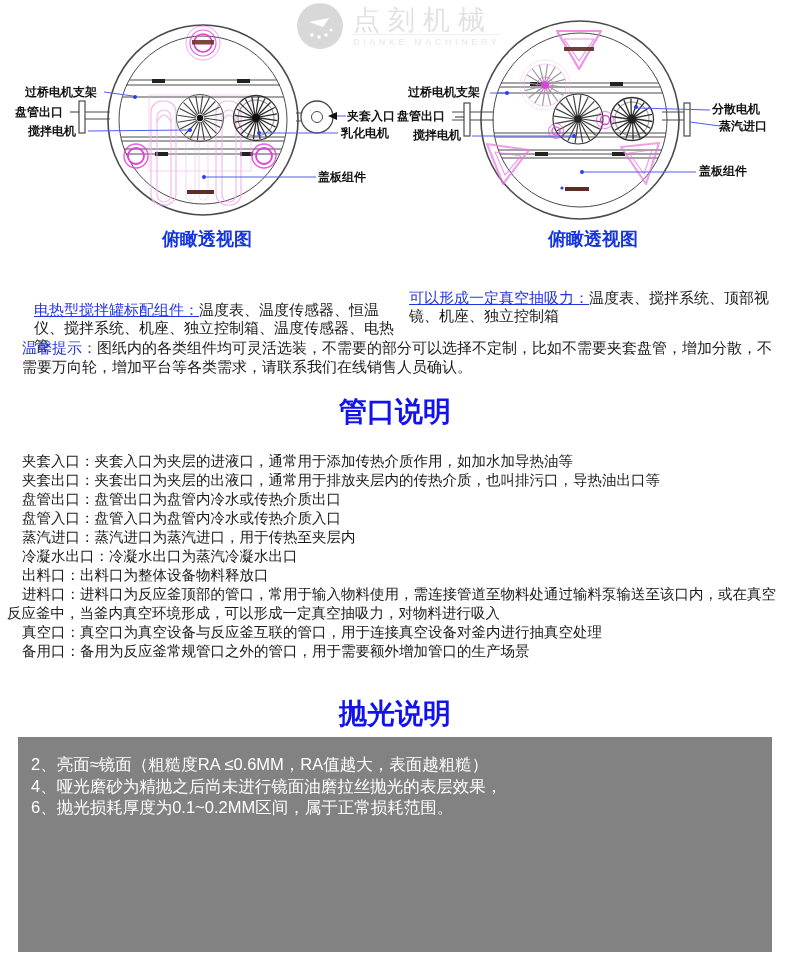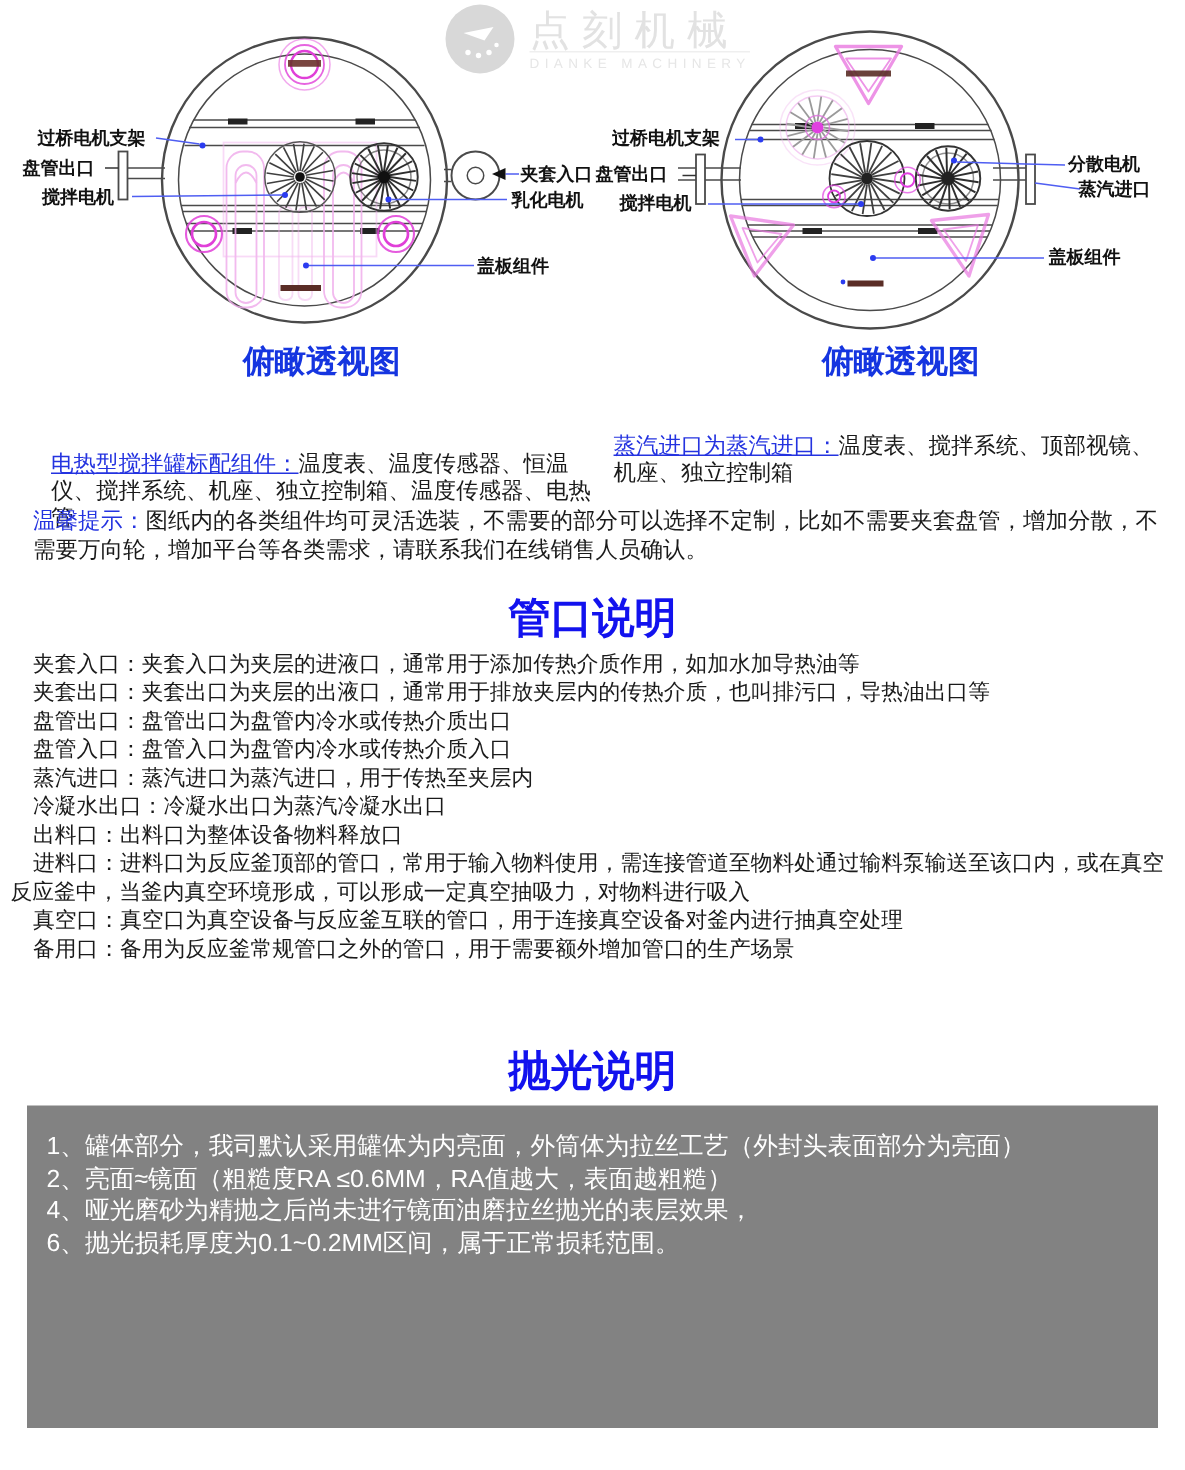--- a/index.html
+++ b/index.html
@@ -6,33 +6,33 @@
   .page{position:relative;width:790px;height:980px;background:#fff;overflow:hidden;
         font-family:"Liberation Sans","DejaVu Sans",sans-serif;color:#1a1a1a;}
   
   .hero{position:absolute;left:0;top:0;width:790px;height:260px;}
   .hero svg.drawing{position:absolute;left:0;top:0;}
   .logo{position:absolute;left:296px;top:2px;display:flex;align-items:center;gap:9px;z-index:1;}
   .logo-mark{width:48px;height:48px;}
   .logo-title{font-size:27px;letter-spacing:8px;color:#e2e2e2;font-weight:500;line-height:28px;white-space:nowrap;}
   .logo-sub{font-size:9px;letter-spacing:3.6px;color:#e6e6e6;border-top:1px solid #efefef;padding-top:2px;white-space:nowrap;}
   .dlabel{position:absolute;font-size:12px;font-weight:600;color:#111;white-space:nowrap;z-index:2;line-height:13px;}
-  .dcaption{position:absolute;width:120px;text-align:right;font-size:21px;font-weight:bold;color:#1535e0;z-index:2;}
+  .dcaption{position:absolute;width:120px;text-align:center;font-size:18px;font-weight:bold;color:#1535e0;z-index:2;}
   
   .comp-row{position:absolute;left:22px;top:289px;width:752px;display:flex;}
   .comp-col{font-size:15px;line-height:18px;}
   .comp-col.c1{width:372px;margin-right:6px;}
   .comp-col.c2{width:374px;}
   .blue-label{color:#2433e0;text-decoration:underline;}
   .blue-plain{color:#2433e0;}
   .tips{position:absolute;left:22px;top:339px;width:756px;font-size:15px;line-height:18.5px;}
   .sec-title{position:absolute;left:0;width:790px;text-align:center;font-size:28px;font-weight:bold;color:#1212ee;line-height:30px;}
   #ports-title{top:397px;}
   #polish-title{top:699px;}
-  .ports{position:absolute;left:7px;top:434px;width:772px;font-size:14.5px;line-height:19px;}
+  .ports{position:absolute;left:7px;top:452px;width:772px;font-size:14.5px;line-height:19px;}
   .port-item{text-indent:15px;}
   .polish-box{position:absolute;left:18px;top:737px;width:754px;height:215px;background:#828282;box-sizing:border-box;
               padding:17px 12px 0 13px;color:#ffffff;font-size:16.5px;line-height:21.6px;}
   .polish-item{margin:0;}
 </style>
 </head>
 <body>
 
 <div class="page">
 
@@ -326,21 +326,21 @@
     <span class="dlabel" style="left:397px;top:110px;">盘管出口</span>
     <span class="dlabel" style="left:413px;top:129px;">搅拌电机</span>
     <span class="dlabel" style="left:712px;top:103px;">分散电机</span>
     <span class="dlabel" style="left:719px;top:120px;">蒸汽进口</span>
     <span class="dlabel" style="left:699px;top:165px;">盖板组件</span>
     <div class="dcaption" style="left:533px;top:227px;">俯瞰透视图</div>
   </div>
 
   <div class="comp-row">
     <p class="comp-col c1" style="margin:12px;"><span class="blue-label">电热型搅拌罐标配组件：</span><span>温度表、温度传感器、恒温仪、搅拌系统、机座、独立控制箱、温度传感器、电热管</span></p>
-    <p class="comp-col c2" style="margin:0;"><span class="blue-label">蒸汽进口为蒸汽进口：</span><span>温度表、搅拌系统、顶部视镜、机座、独立控制箱</span></p>
+    <p class="comp-col c2" style="margin:0;"><span class="blue-label">可以形成一定真空抽吸力：</span><span>温度表、搅拌系统、顶部视镜、机座、独立控制箱</span></p>
   </div>
 
   <p class="tips" style="margin:0;"><span class="blue-plain">温馨提示：</span><span>图纸内的各类组件均可灵活选装，不需要的部分可以选择不定制，比如不需要夹套盘管，增加分散，不需要万向轮，增加平台等各类需求，请联系我们在线销售人员确认。</span></p>
 
   <h2 class="sec-title" id="ports-title" style="margin:0;text-align:center;">管口说明</h2>
 
   <div class="ports">
     <div class="port-item">夹套入口：夹套入口为夹层的进液口，通常用于添加传热介质作用，如加水加导热油等</div>
     <div class="port-item">夹套出口：夹套出口为夹层的出液口，通常用于排放夹层内的传热介质，也叫排污口，导热油出口等</div>
     <div class="port-item">盘管出口：盘管出口为盘管内冷水或传热介质出口</div>
@@ -349,19 +349,18 @@
     <div class="port-item">冷凝水出口：冷凝水出口为蒸汽冷凝水出口</div>
     <div class="port-item">出料口：出料口为整体设备物料释放口</div>
     <div class="port-item">进料口：进料口为反应釜顶部的管口，常用于输入物料使用，需连接管道至物料处通过输料泵输送至该口内，或在真空反应釜中，当釜内真空环境形成，可以形成一定真空抽吸力，对物料进行吸入</div>
     <div class="port-item">真空口：真空口为真空设备与反应釜互联的管口，用于连接真空设备对釜内进行抽真空处理</div>
     <div class="port-item">备用口：备用为反应釜常规管口之外的管口，用于需要额外增加管口的生产场景</div>
   </div>
 
   <h2 class="sec-title" id="polish-title" style="margin:0;">抛光说明</h2>
 
   <div class="polish-box">
-    <p class="polish-item">1、罐体部分，我司默认采用罐体为内亮面，外筒体为拉丝工艺（外封头表面部分为亮面）</p>
     <p class="polish-item">2、亮面≈镜面（粗糙度RA ≤0.6MM，RA值越大，表面越粗糙）</p>
     <p class="polish-item">4、哑光磨砂为精抛之后尚未进行镜面油磨拉丝抛光的表层效果，</p>
     <p class="polish-item">6、抛光损耗厚度为0.1~0.2MM区间，属于正常损耗范围。</p>
   </div>
 
 </div>
 
 </body></html>

